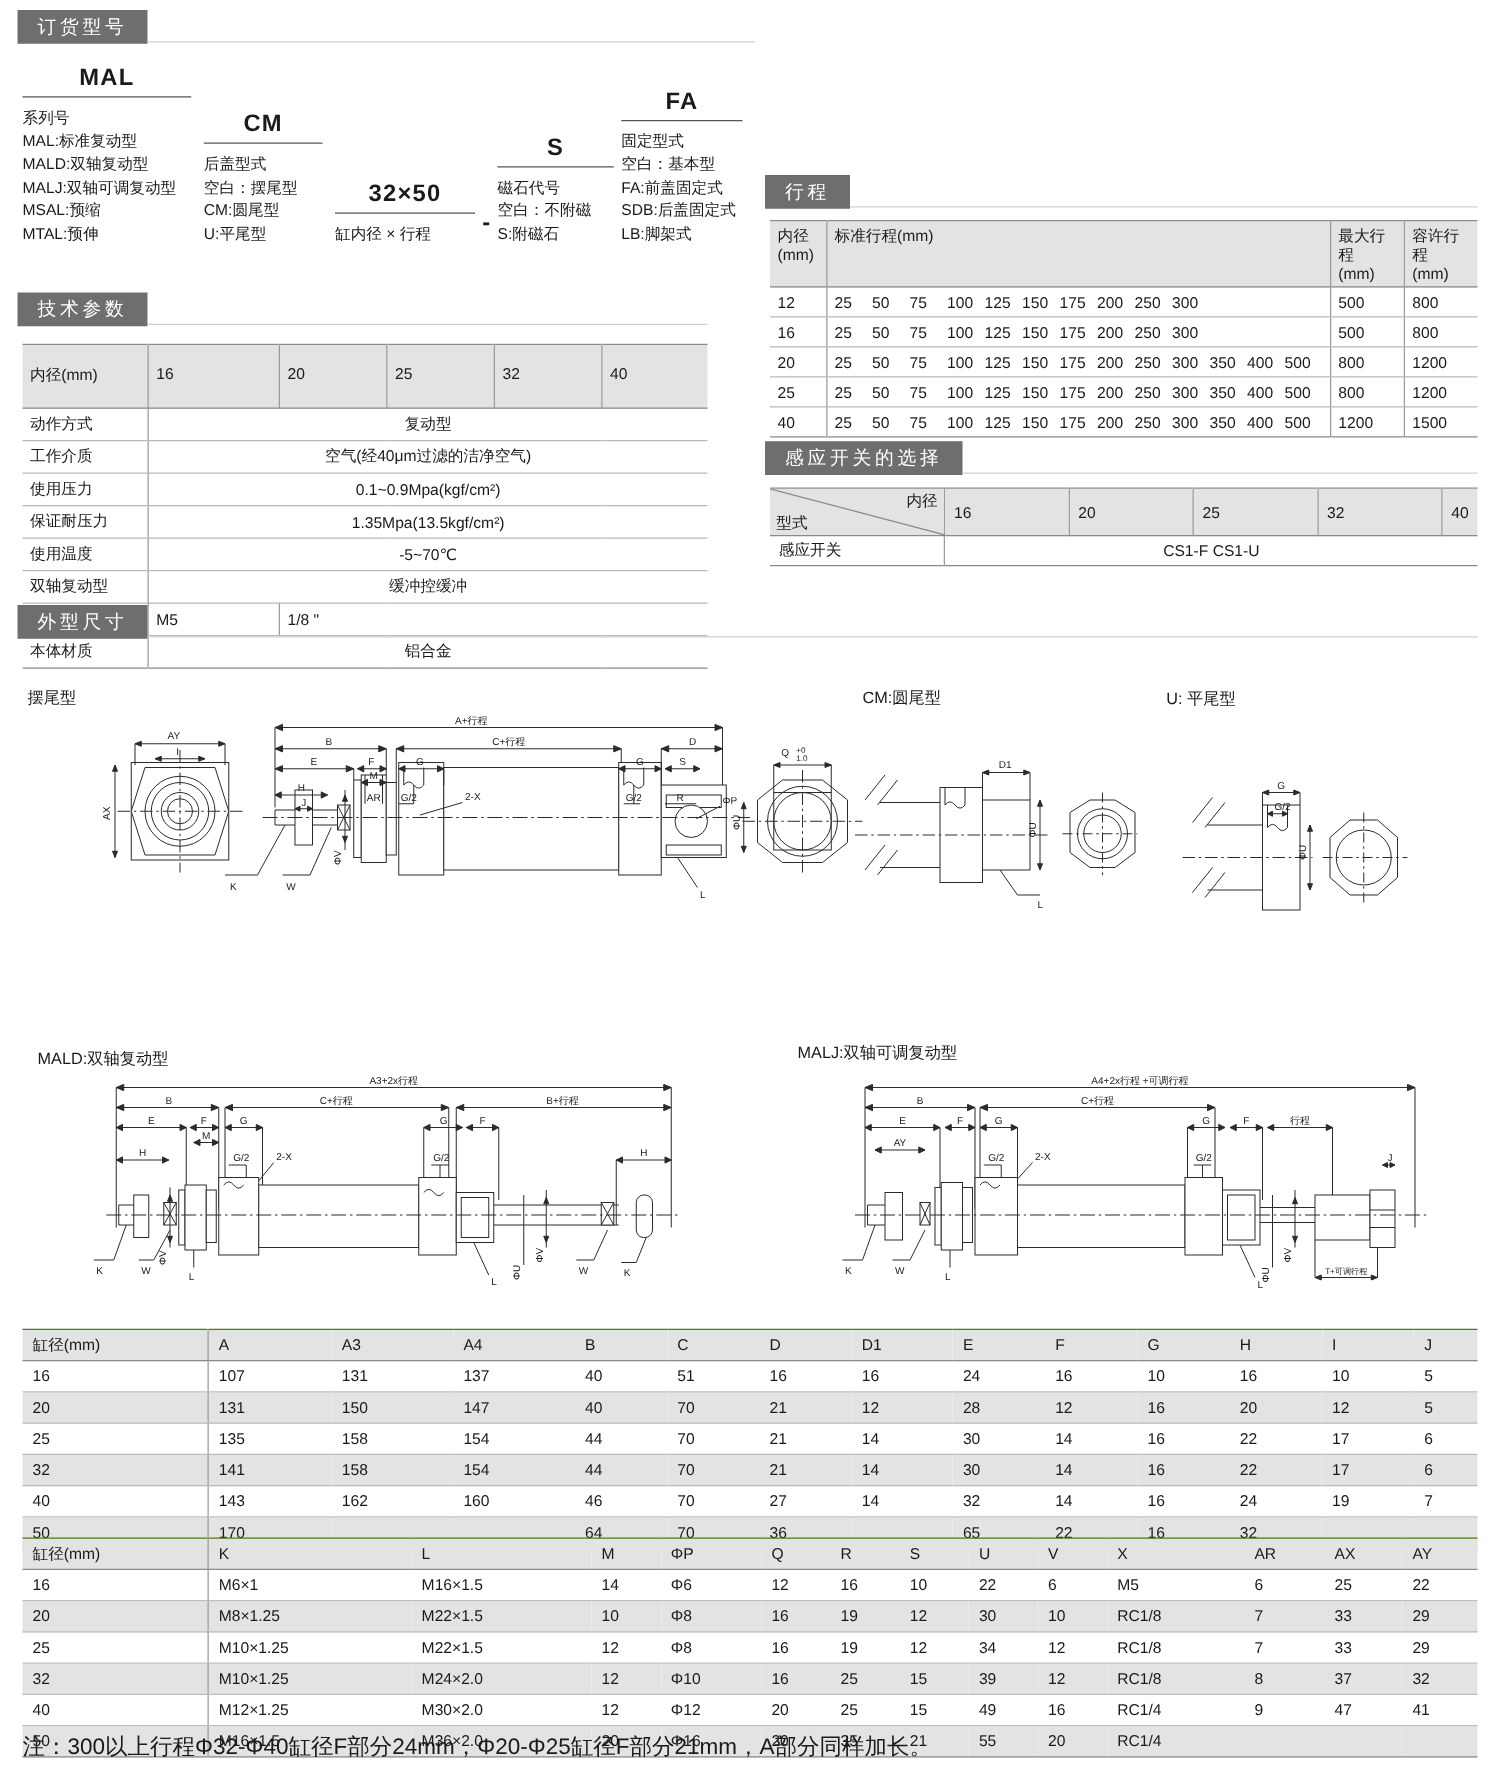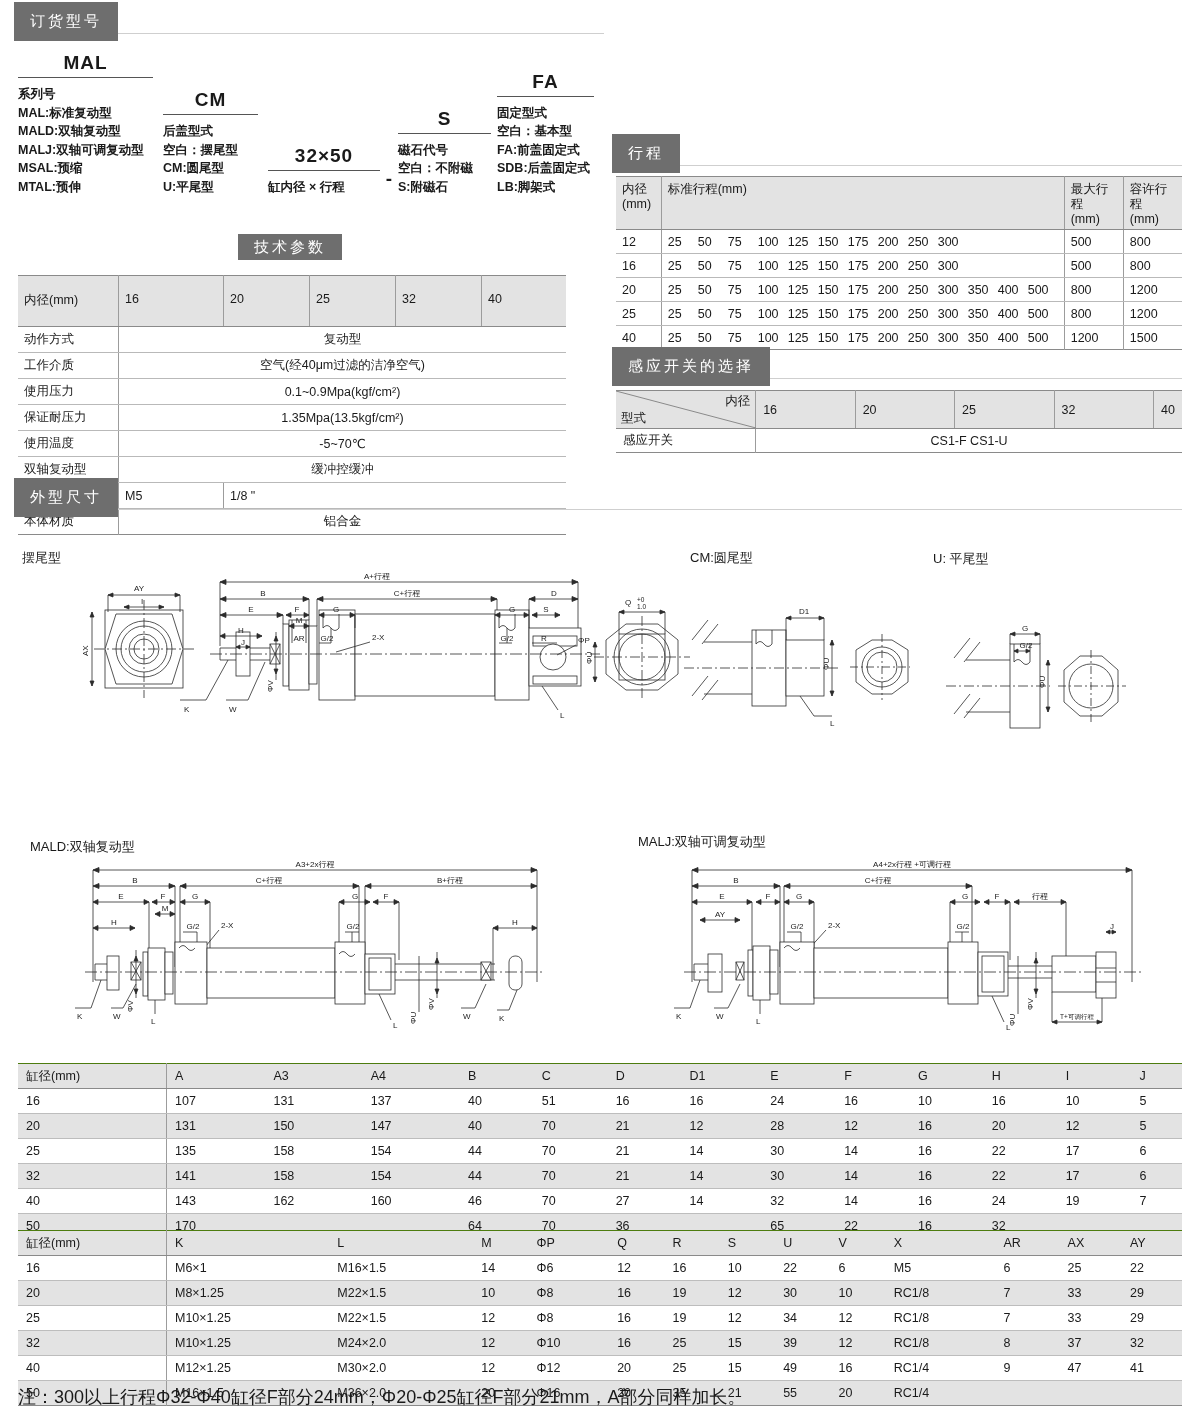--- a/index.html
+++ b/index.html
@@ -8,35 +8,35 @@
     background:#ffffff;
     font-family:"Liberation Sans","DejaVu Sans",sans-serif;
     color:#1a1a1a;
     position:relative;
     overflow:hidden;
     -webkit-font-smoothing:antialiased;
   }
   
   .sec-head{position:absolute;height:27px;display:flex;align-items:center;}
   .sec-head .tag{
-    background:#6e6e6e;color:#fff;height:39px;display:flex;align-items:center;
+    background:#6e6e6e;color:#fff;height:27px;display:flex;align-items:center;
     padding:0 16px;font-size:15px;letter-spacing:3px;font-weight:400;
     box-sizing:border-box;
   }
   .sec-head .rule{flex:1;height:1px;background:#cfcfcf;align-self:flex-end;margin-bottom:1px;}
 
   
   #ordering{position:absolute;left:18px;top:52px;width:580px;}
   .oc-row{display:flex;align-items:flex-end;}
   .oc-cell{position:relative;}
   .oc-code{font-size:19px;font-weight:bold;text-align:center;letter-spacing:1px;
            padding-bottom:3px;border-bottom:1px solid #555;}
   .oc-dash{font-size:19px;font-weight:bold;padding:0 0 6px 0;text-align:center;}
   .oc-desc{font-size:12.5px;line-height:18.5px;margin-top:7px;}
-  .oc-desc div{white-space:nowrap;font-weight:bold;}
+  .oc-desc div{white-space:nowrap;}
 
   
   table{border-collapse:collapse;font-size:12.5px;}
   td,th{font-weight:normal;text-align:left;}
 
   
   #tech{position:absolute;left:18px;top:275px;width:548px;}
   #tech table{width:100%;border-top:1px solid #8a8a8a;border-bottom:1px solid #8a8a8a;}
   #tech td{padding:3px 6px;height:19px;border-bottom:1px solid #b9b9b9;}
   #tech .hrow td{background:#e3e3e3;height:31px;vertical-align:top;padding-top:16px;
@@ -145,21 +145,21 @@
         <div>固定型式</div>
         <div>空白：基本型</div>
         <div>FA:前盖固定式</div>
         <div>SDB:后盖固定式</div>
         <div>LB:脚架式</div>
       </div>
     </div>
   </div>
 </div>
 
-<div class="sec-head" style="left:14px;top:234px;width:552px;flex-direction:column;">
+<div class="sec-head" style="left:14px;top:234px;width:552px;">
   <div class="tag">技术参数</div>
   <div class="rule"></div>
 </div>
 
 <div id="tech">
   <table>
     <tbody>
         <tr class="hrow">
       <td class="lab">内径(mm)</td>
       <td>16</td>

